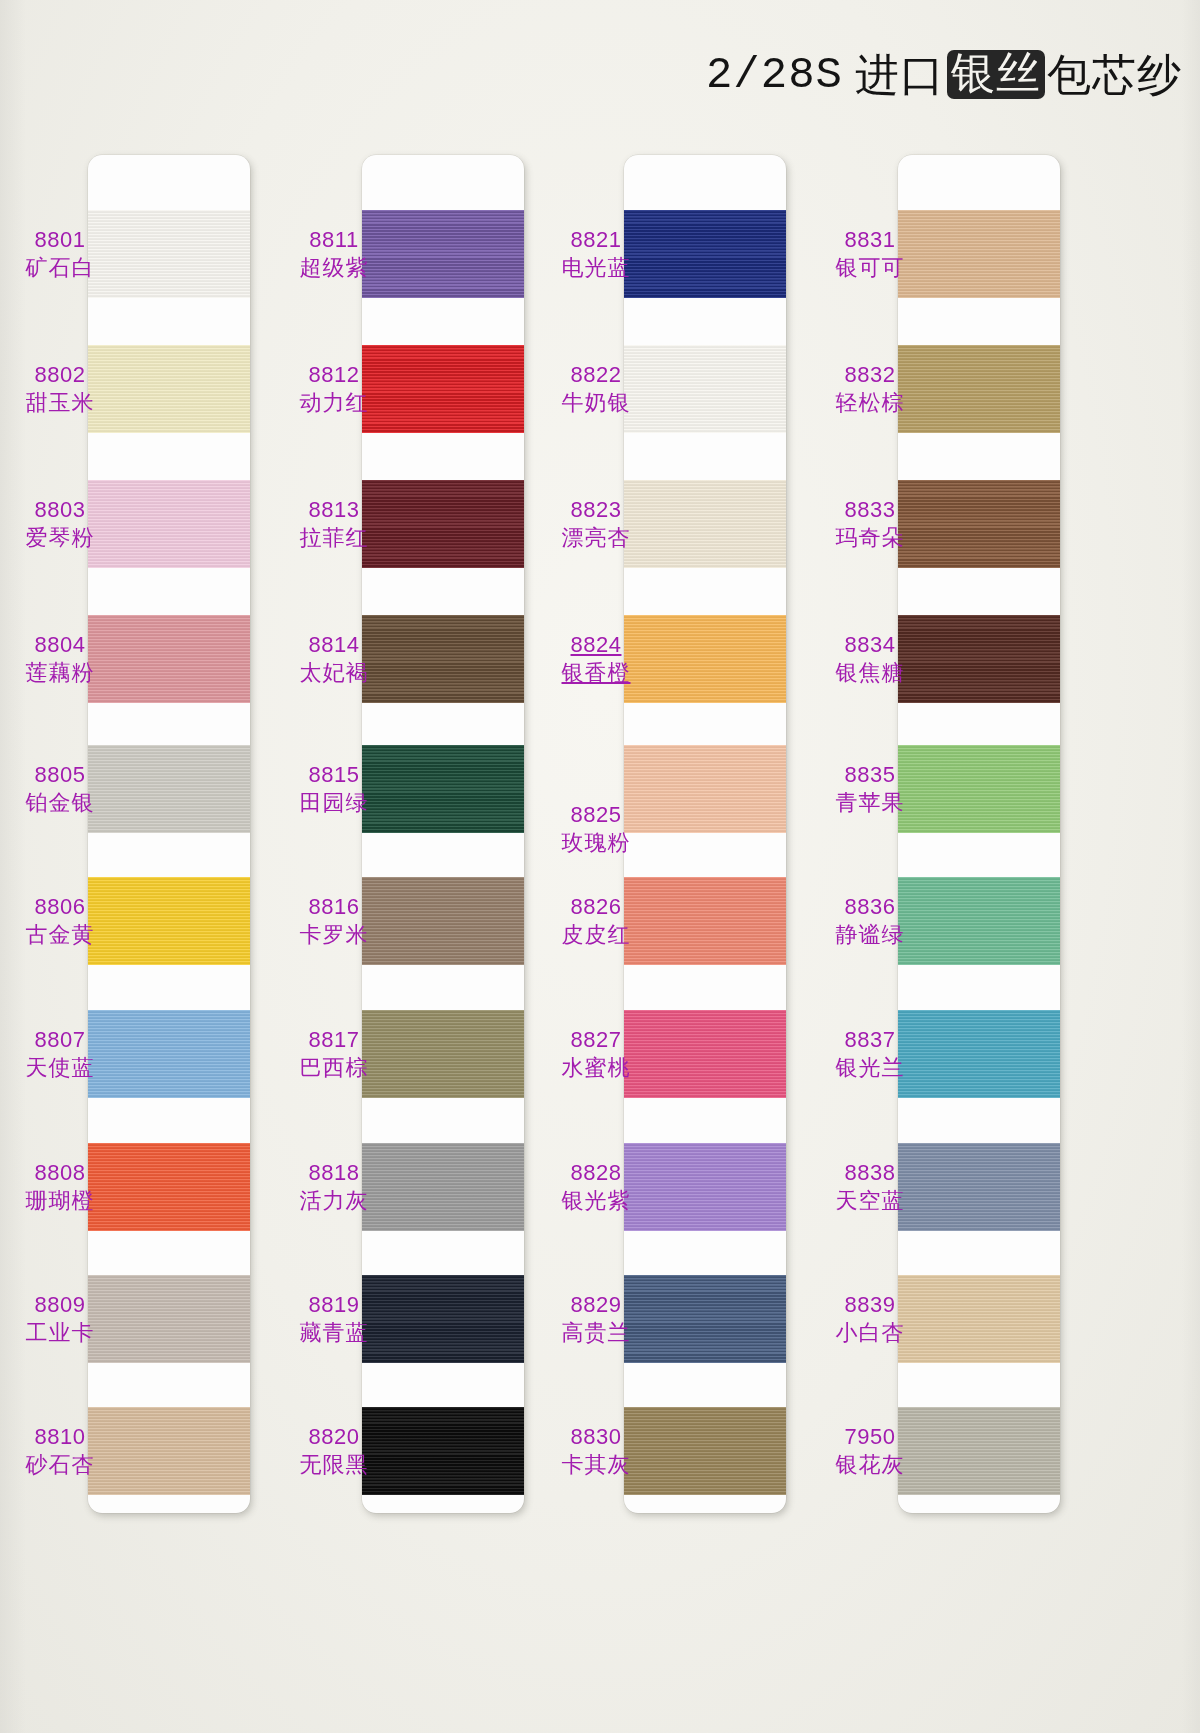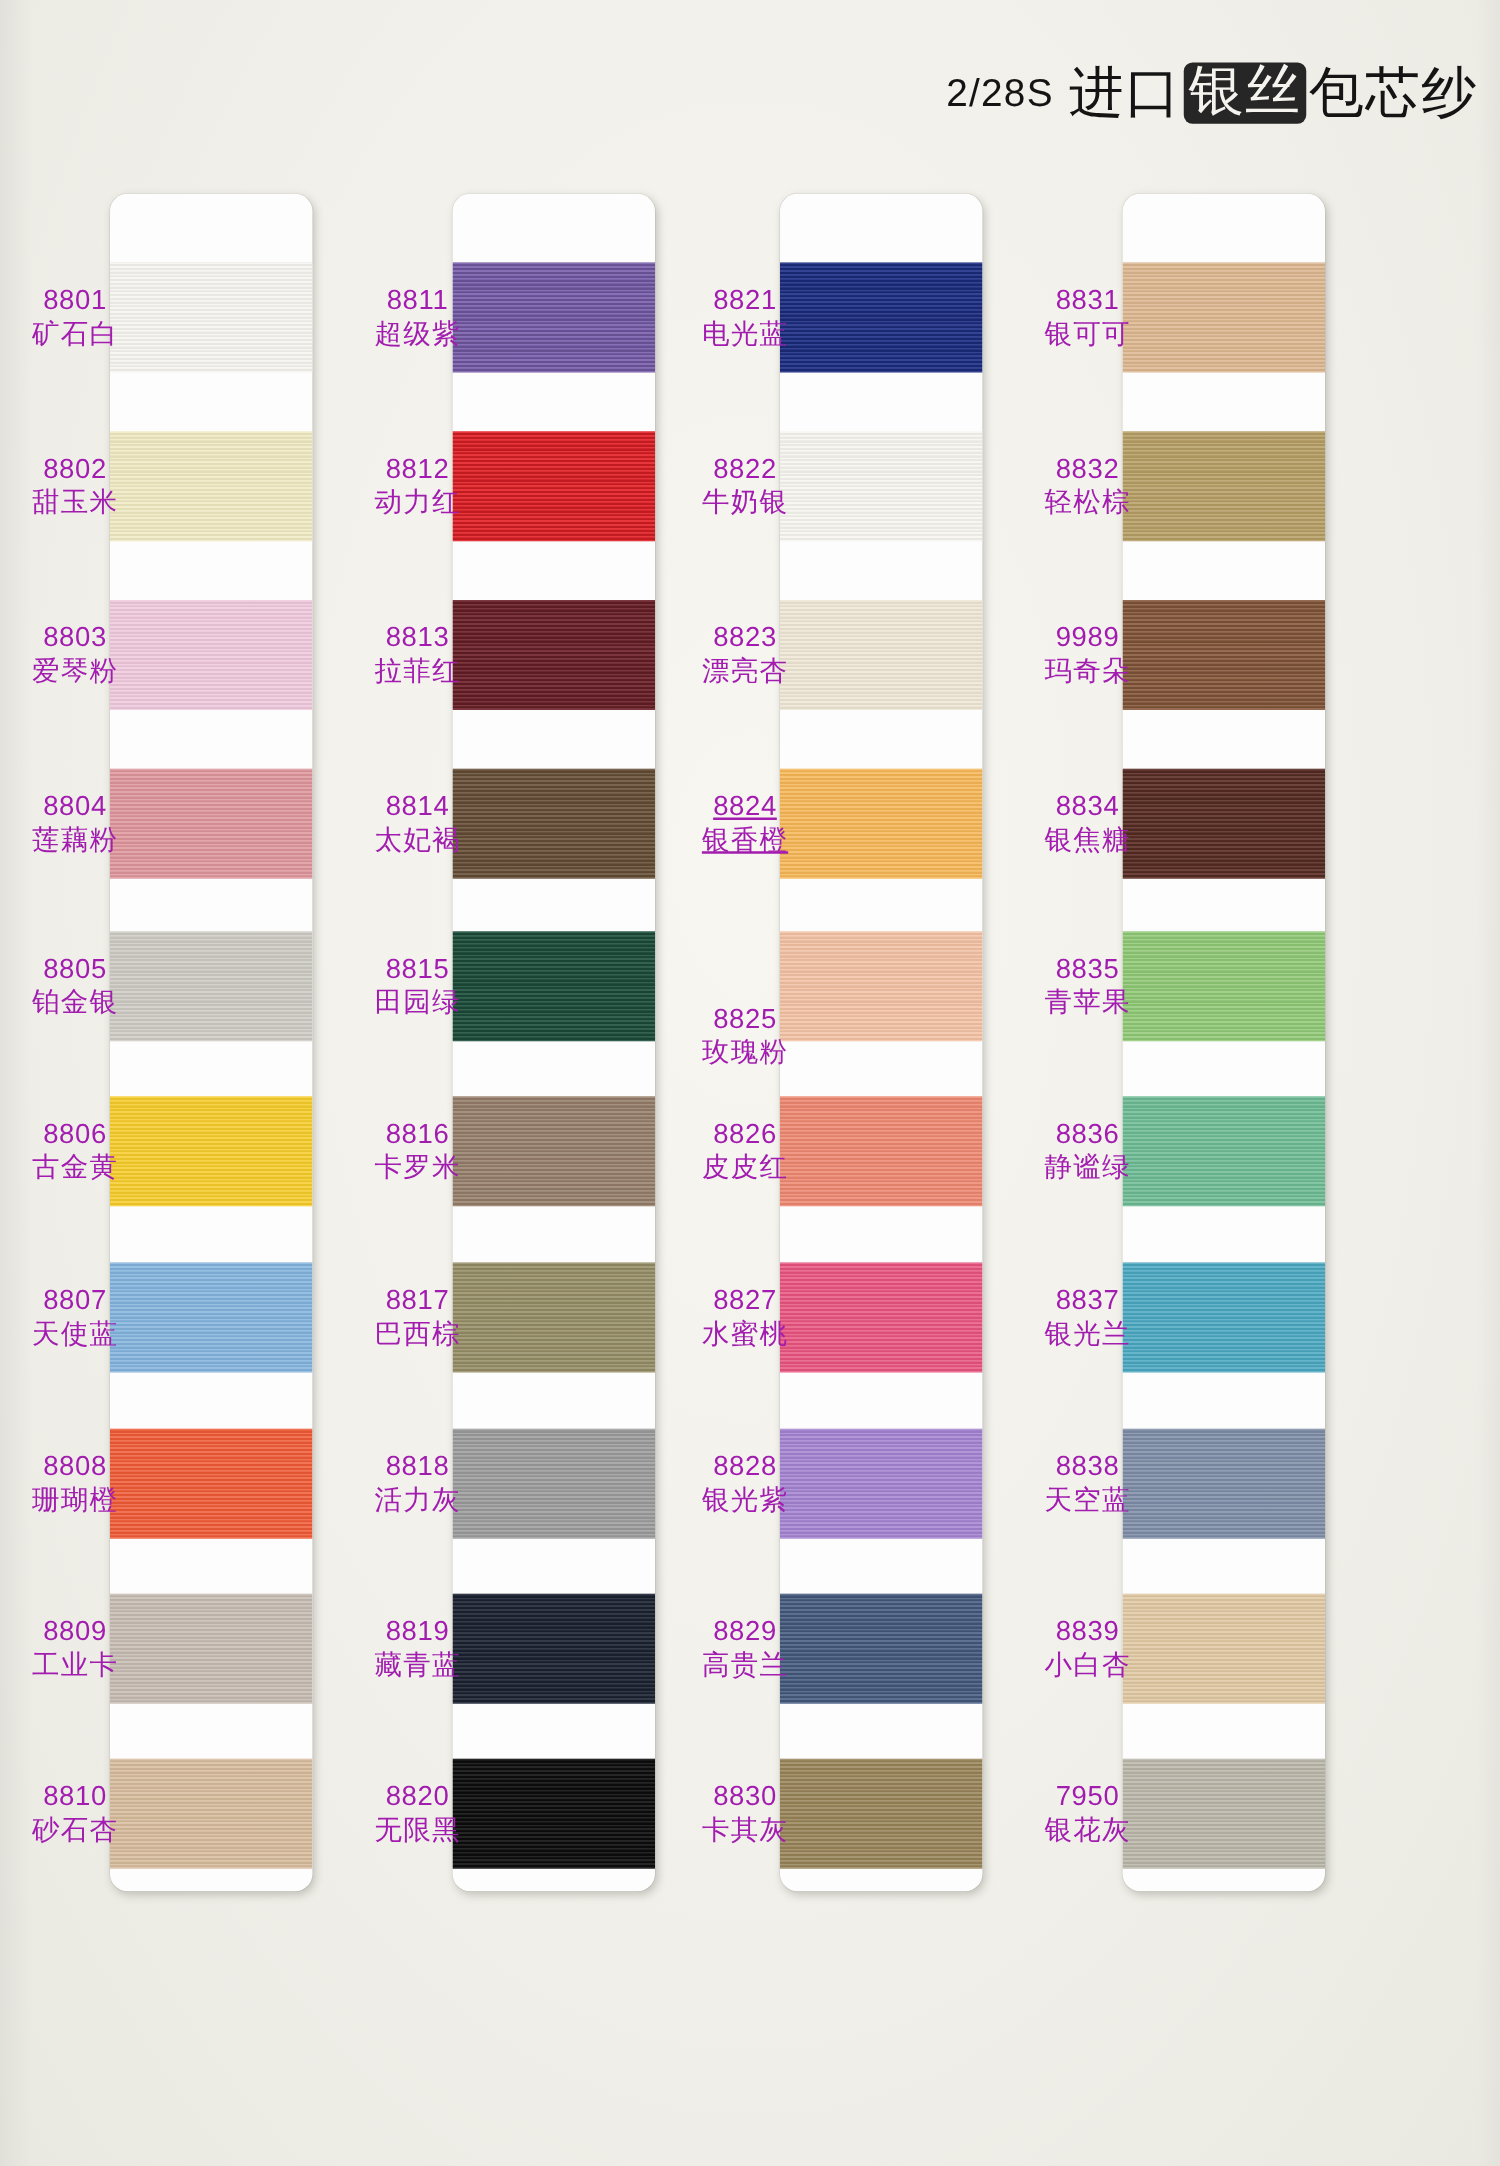--- a/index.html
+++ b/index.html
@@ -36,21 +36,21 @@
     font-size:16px;color:#1d1d1b;margin-top:5px;letter-spacing:.2px;
     font-family:"Liberation Sans",sans-serif;white-space:nowrap;
   }
   .title{
     position:absolute;right:18px;top:50px;
     display:flex;align-items:center;
     font-size:44px;line-height:1;color:#141414;
     font-family:"DejaVu Sans",sans-serif;font-weight:700;
     letter-spacing:1px;white-space:nowrap;
   }
-  .title .t-code{font-family:Liberation Sans, sans-serif;font-weight:400;font-size:31px;margin-left:24px;}
+  .title .t-code{font-family:Liberation Mono, monospace;font-weight:400;font-size:44px;margin-left:24px;}
   .title .t-sp{display:inline-block;width:12px;}
   .title .t-cn{font-weight:500;}
   .title .t-hl{
     background:#262626;color:#f4f3ee;border-radius:7px;
     padding:1px 4px 4px 4px;margin:0 2px;font-weight:500;
   }
   
   .watermark{
     position:absolute;left:640px;top:735px;
     font-size:33px;color:#dcdad2;letter-spacing:7px;
@@ -300,21 +300,21 @@
     </div>
     <div class="label" style="left: 810px; top: 227px;">
       <span class="code">8831</span>
       <span class="name">银可可</span>
     </div>
     <div class="label" style="left: 810px; top: 362px;">
       <span class="code">8832</span>
       <span class="name">轻松棕</span>
     </div>
     <div class="label" style="left: 810px; top: 497px;">
-      <span class="code">9989</span>
+      <span class="code">8833</span>
       <span class="name">玛奇朵</span>
     </div>
     <div class="label" style="left: 810px; top: 632px;">
       <span class="code">8834</span>
       <span class="name">银焦糖</span>
     </div>
     <div class="label" style="left: 810px; top: 762px;">
       <span class="code">8835</span>
       <span class="name">青苹果</span>
     </div>

